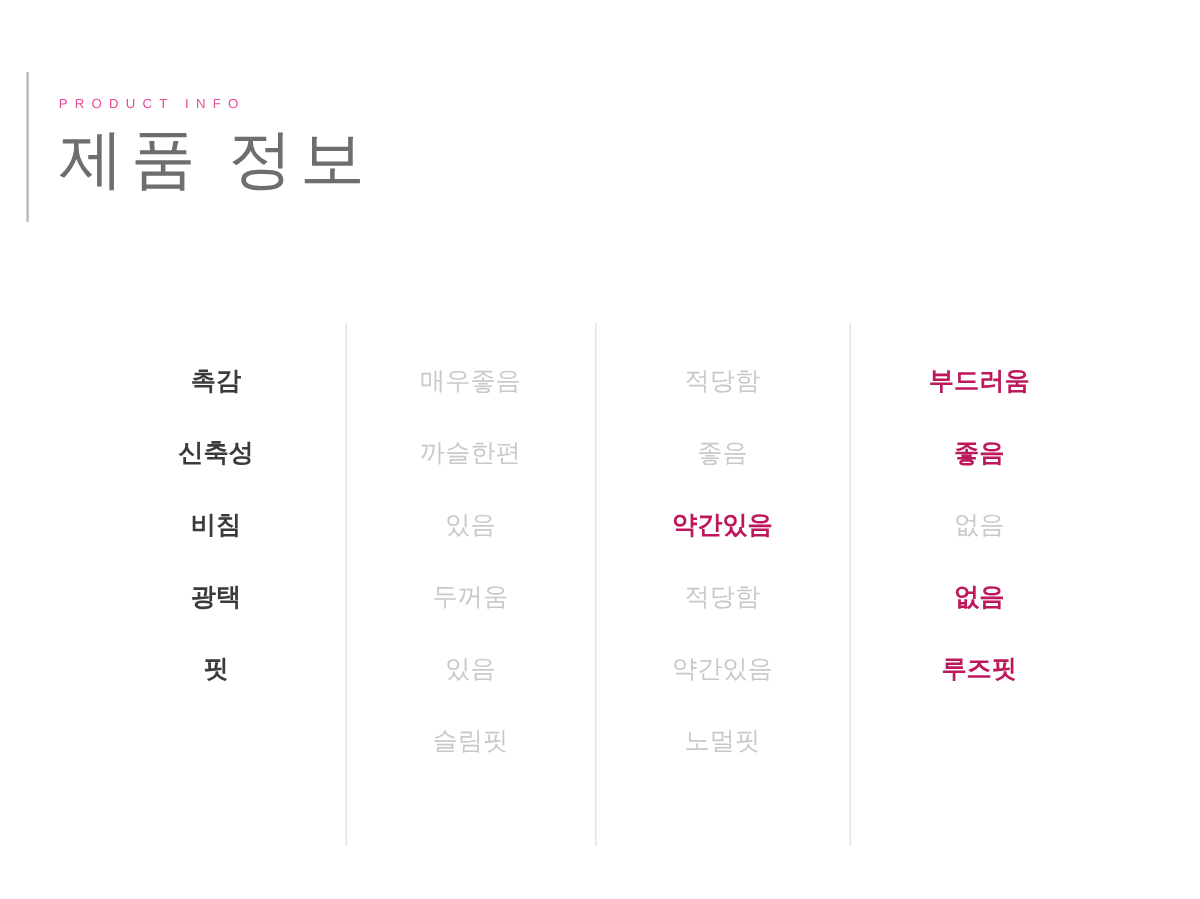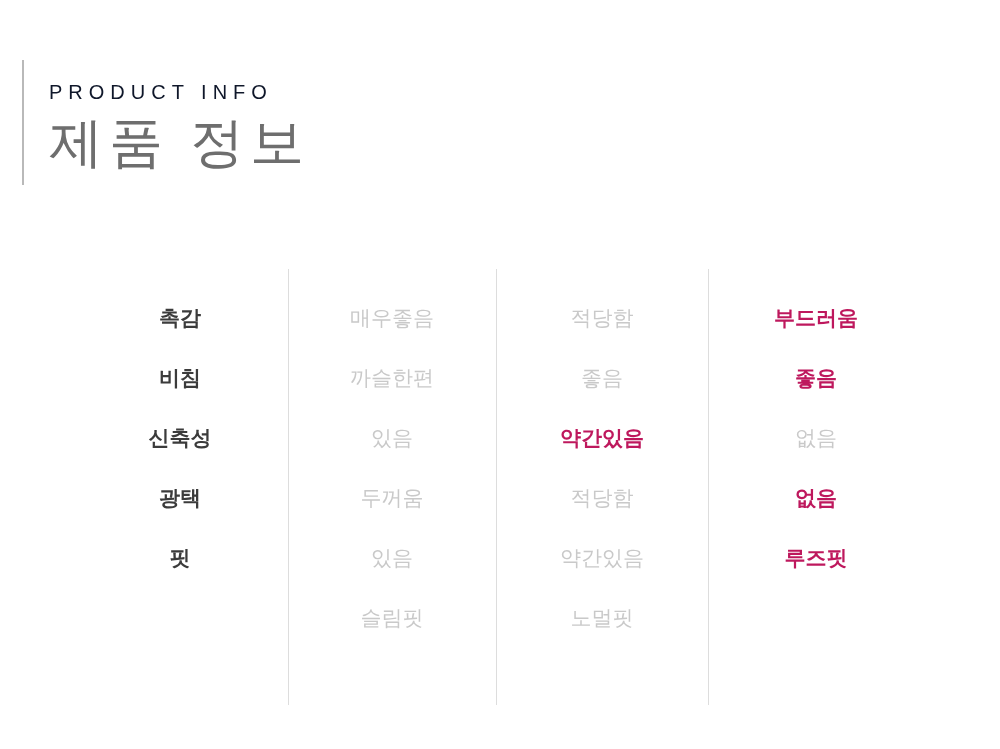--- a/index.html
+++ b/index.html
@@ -20,23 +20,23 @@
   .header {
     position: absolute;
     left: 22px;
     top: 60px;
     padding-left: 25px;
     border-left: 2px solid #b9b9b9;
     height: 125px;
     box-sizing: border-box;
   }
   .eyebrow {
-    font-size: 20px;
+    font-size: 11px;
     letter-spacing: 6px;
-    color: #0f172a;
+    color: #ec4899;
     font-weight: 400;
     margin: 22px 0 0 0;
     line-height: 1;
   }
   .title-ko {
     font-size: 54px;
     letter-spacing: 6px;
     color: #6e6e6e;
     font-weight: 400;
     margin: 12px 0 0 0;
@@ -92,22 +92,22 @@
 <body>
 
 <div class="header">
   <div class="eyebrow">PRODUCT INFO</div>
   <div class="title-ko">제품 정보</div>
 </div>
 
 <div class="spec-table">
   <div class="spec-col">
     <div class="cell label">촉감</div>
+    <div class="cell label">신축성</div>
     <div class="cell label">비침</div>
-    <div class="cell label">신축성</div>
     <div class="cell label">광택</div>
     <div class="cell label">핏</div>
   </div>
 
   <div class="spec-col divider">
     <div class="cell off">매우좋음</div>
     <div class="cell off">까슬한편</div>
     <div class="cell off">있음</div>
     <div class="cell off">두꺼움</div>
     <div class="cell off">있음</div>

